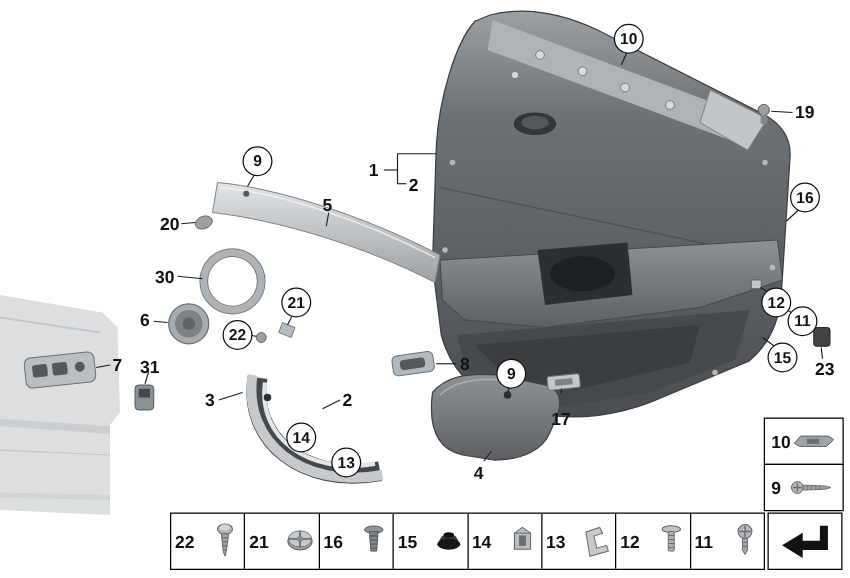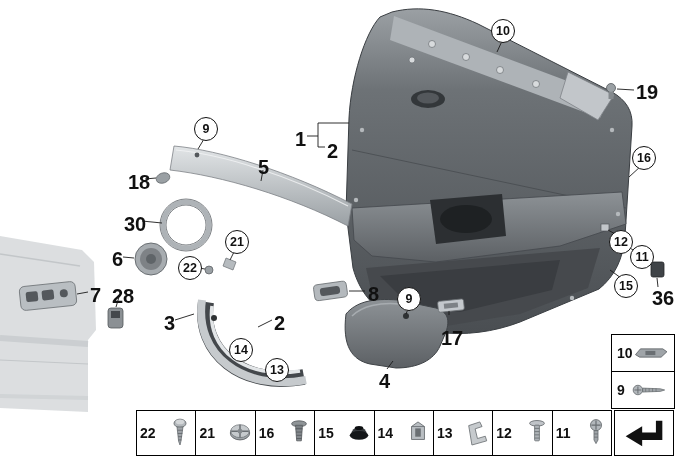--- a/index.html
+++ b/index.html
@@ -1,19 +1,19 @@
 <!DOCTYPE html>
 <html><head>
 <meta charset="utf-8">
 <style>
   html,body{margin:0;padding:0;background:#fff;}
   .canvas{position:relative;width:680px;height:462px;background:#ffffff;
           font-family:"Liberation Sans",sans-serif;overflow:hidden;}
   .art{position:absolute;left:0;top:0;}
-  .callout{position:absolute;color:#111;font-weight:bold;font-size:20px;line-height:1;
+  .callout{position:absolute;color:#111;font-weight:bold;font-size:14px;line-height:1;
            user-select:none;white-space:nowrap;}
   .callout.circled{width:22px;height:22px;border:1.6px solid #111;border-radius:50%;
            background:#fff;display:flex;align-items:center;justify-content:center;
            font-size:12.5px;}
   .fastener-table{position:absolute;left:136px;top:410px;width:476px;height:46px;
            display:flex;border:1.6px solid #000;background:#fff;box-sizing:border-box;}
   .fcell{flex:1;display:flex;align-items:center;justify-content:space-between;
            padding:2px 3px;border-right:1.4px solid #000;box-sizing:border-box;}
   .fcell:last-child{border-right:none;}
   .fnum{font-weight:bold;font-size:14px;color:#111;}
@@ -183,32 +183,32 @@
       <line x1="387" y1="369" x2="393" y2="361"></line>
     </g>
   </svg>
 
   <div class="callout circled" style="left:491px;top:19px">10</div>
   <div class="callout plain" style="left:636px;top:82px">19</div>
   <div class="callout circled" style="left:632px;top:146px">16</div>
   <div class="callout circled" style="left:609px;top:230px">12</div>
   <div class="callout circled" style="left:630px;top:245px">11</div>
   <div class="callout circled" style="left:614px;top:274px">15</div>
-  <div class="callout plain" style="left:652px;top:288px">36</div>
+  <div class="callout plain" style="left:652px;top:288px">23</div>
   <div class="callout plain" style="left:295px;top:129px">1</div>
   <div class="callout plain" style="left:327px;top:141px">2</div>
   <div class="callout circled" style="left:194px;top:117px">9</div>
-  <div class="callout plain" style="left:128px;top:172px">18</div>
+  <div class="callout plain" style="left:128px;top:172px">20</div>
   <div class="callout plain" style="left:258px;top:157px">5</div>
   <div class="callout plain" style="left:124px;top:214px">30</div>
   <div class="callout circled" style="left:225px;top:230px">21</div>
   <div class="callout circled" style="left:178px;top:256px">22</div>
   <div class="callout plain" style="left:112px;top:249px">6</div>
   <div class="callout plain" style="left:90px;top:285px">7</div>
-  <div class="callout plain" style="left:112px;top:286px">28</div>
+  <div class="callout plain" style="left:112px;top:286px">31</div>
   <div class="callout plain" style="left:164px;top:313px">3</div>
   <div class="callout plain" style="left:274px;top:313px">2</div>
   <div class="callout circled" style="left:229px;top:338px">14</div>
   <div class="callout circled" style="left:265px;top:358px">13</div>
   <div class="callout plain" style="left:368px;top:284px">8</div>
   <div class="callout circled" style="left:397px;top:287px">9</div>
   <div class="callout plain" style="left:441px;top:328px">17</div>
   <div class="callout plain" style="left:379px;top:371px">4</div>
 
   <div class="fastener-table">

